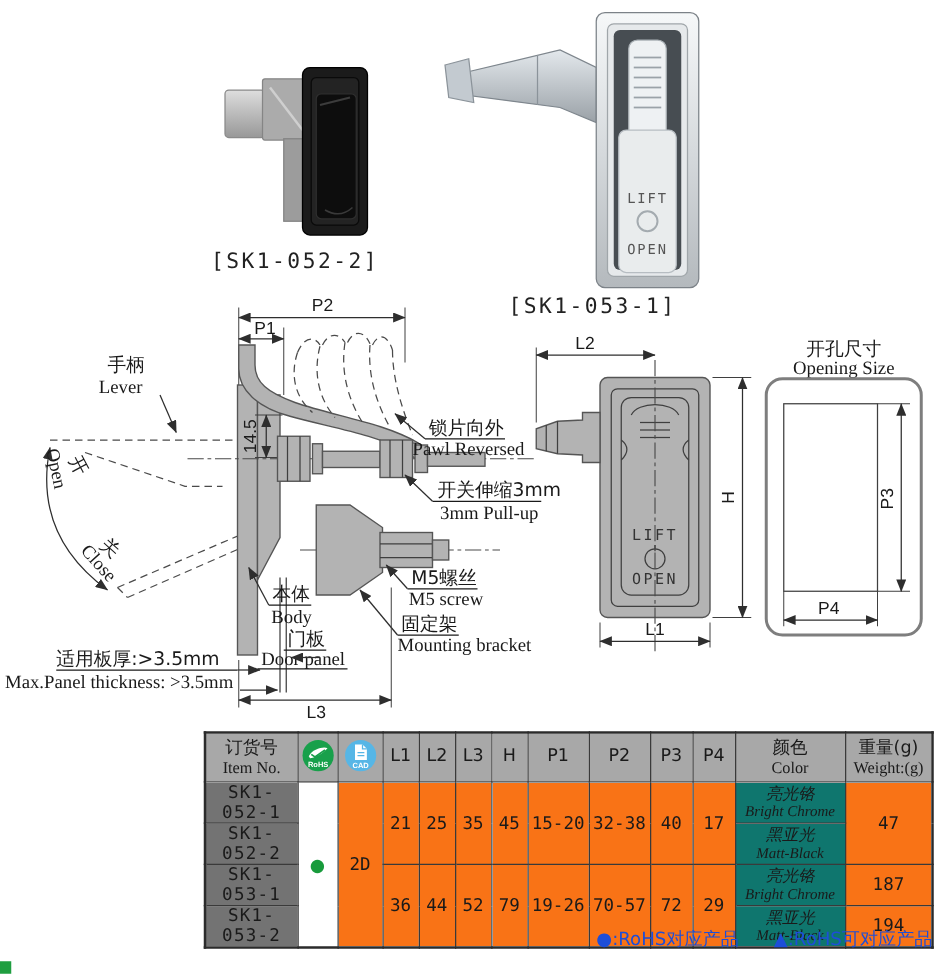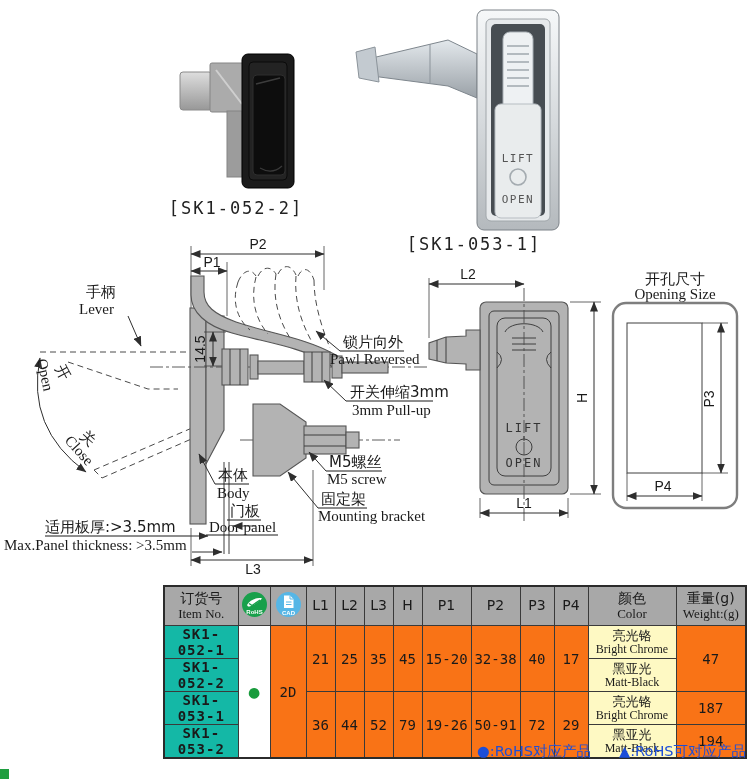--- a/index.html
+++ b/index.html
@@ -13,23 +13,23 @@
   .plate-t{font-family:"DejaVu Sans Mono",monospace;fill:#555;}
 
   
   .spec-wrap{position:absolute;left:163px;top:585px;width:582px;}
   table.spec{border-collapse:collapse;table-layout:fixed;width:582px;}
   table.spec td,table.spec th{border:1px solid #3a3a3a;padding:0;text-align:center;vertical-align:middle;overflow:hidden;}
   table.spec{border:2px solid #2b2b2b;}
   th.hd{background:#a8a8a8;height:38px;font-weight:normal;}
   .hd-cn{font-size:14px;line-height:1.1;display:block;}
   .hd-en{font-family:"Liberation Serif",serif;font-size:13px;line-height:1.05;display:block;}
-  td.item{background:#14b8a6;font-family:"DejaVu Sans Mono",monospace;font-size:14px;letter-spacing:1px;height:30px;font-weight:bold;}
+  td.item{background:#737373;font-family:"DejaVu Sans Mono",monospace;font-size:14px;letter-spacing:1px;height:30px;}
   td.num{font-family:"DejaVu Sans Mono",monospace;font-size:14px;background:#f97316;}
-  td.colorc{background:#fef9c3;}
+  td.colorc{background:#0f766e;font-style:italic;}
   .col-cn{display:block;font-size:13px;line-height:1.1;}
   .col-en{display:block;font-family:"Liberation Serif",serif;font-size:12px;line-height:1.0;}
   td.dotcell{background:#fff;}
   .green-dot{color:#189b3c;font-size:14px;}
   
   .foot-cn{position:absolute;right:4px;top:742px;color:#1d4ed8;font-size:14.5px;white-space:nowrap;}
   .foot-cn .gap{display:inline-block;width:28px;}
   .foot-en{position:absolute;left:130px;top:757px;width:620px;font-family:"Liberation Serif",serif;
            font-size:15px;color:#161616;white-space:nowrap;}
   .foot-en .b{color:#1f9e40;font-family:"DejaVu Sans",sans-serif;font-size:13px;}
@@ -381,21 +381,21 @@
           <span class="col-en">Matt-Black</span>
         </td>
       </tr>
       <tr>
         <td class="item">SK1-053-1</td>
         <td class="num" rowspan="2">36</td>
         <td class="num" rowspan="2">44</td>
         <td class="num" rowspan="2">52</td>
         <td class="num" rowspan="2">79</td>
         <td class="num" rowspan="2">19-26</td>
-        <td class="num" rowspan="2">50-91</td>
+        <td class="num" rowspan="2">70-57</td>
         <td class="num" rowspan="2">72</td>
         <td class="num" rowspan="2">29</td>
         <td class="colorc">
           <span class="col-cn">亮光铬</span>
           <span class="col-en">Bright Chrome</span>
         </td>
         <td class="num">187</td>
       </tr>
       <tr>
         <td class="item">SK1-053-2</td>

